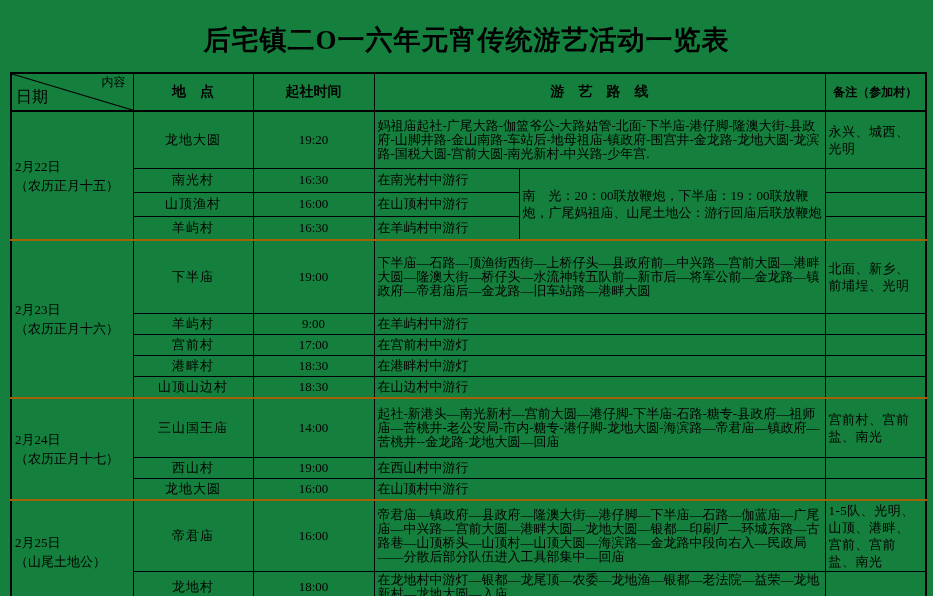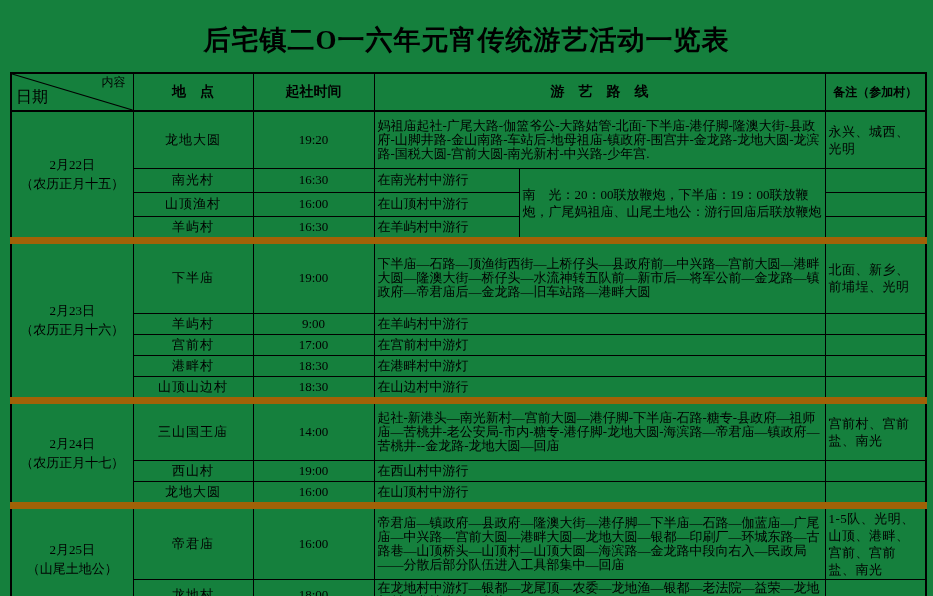--- a/index.html
+++ b/index.html
@@ -14,22 +14,22 @@
   table.sched {
     position:absolute; top:72px; left:10px; width:915px;
     border-collapse:collapse; table-layout:fixed;
     border:2px solid #000;
   }
   table.sched td {
     border:1px solid #000; font-size:13px; padding:1px 3px;
     vertical-align:middle; overflow:hidden; word-break:break-all;
   }
   tr.head td { border-bottom:2px solid #000; font-weight:bold; text-align:center; font-size:14px; }
-  tr.block td { border-top:7px solid #a16207; }
-  .c-date  { text-align:center; line-height:19px; font-size:13px; }
+  tr.block td { border-top:2px solid #a16207; }
+  .c-date  { text-align:left; line-height:19px; font-size:13px; }
   .c-place { text-align:center; letter-spacing:1px; }
   .c-time  { text-align:center; }
   .c-route { text-align:left; font-size:12.5px; line-height:14px; padding:2px 4px; }
   .c-fire  { text-align:left; font-size:12.5px; line-height:17px; padding:2px 5px; }
   .c-notes { text-align:left; font-size:12.5px; line-height:17px; padding:2px 5px; letter-spacing:0.5px; }
   td.corner { position:relative; padding:0; font-weight:normal; }
   .corner svg { position:absolute; left:0; top:0; width:100%; height:100%; display:block; }
   .corner .lbl-top { position:absolute; top:0; right:7px; font-size:12px; font-weight:normal; }
   .corner .lbl-bot { position:absolute; bottom:2px; left:4px; font-size:16px; font-weight:normal; }
   td.notes-head { font-size:12px !important; letter-spacing:0;margin-left:48px; }

